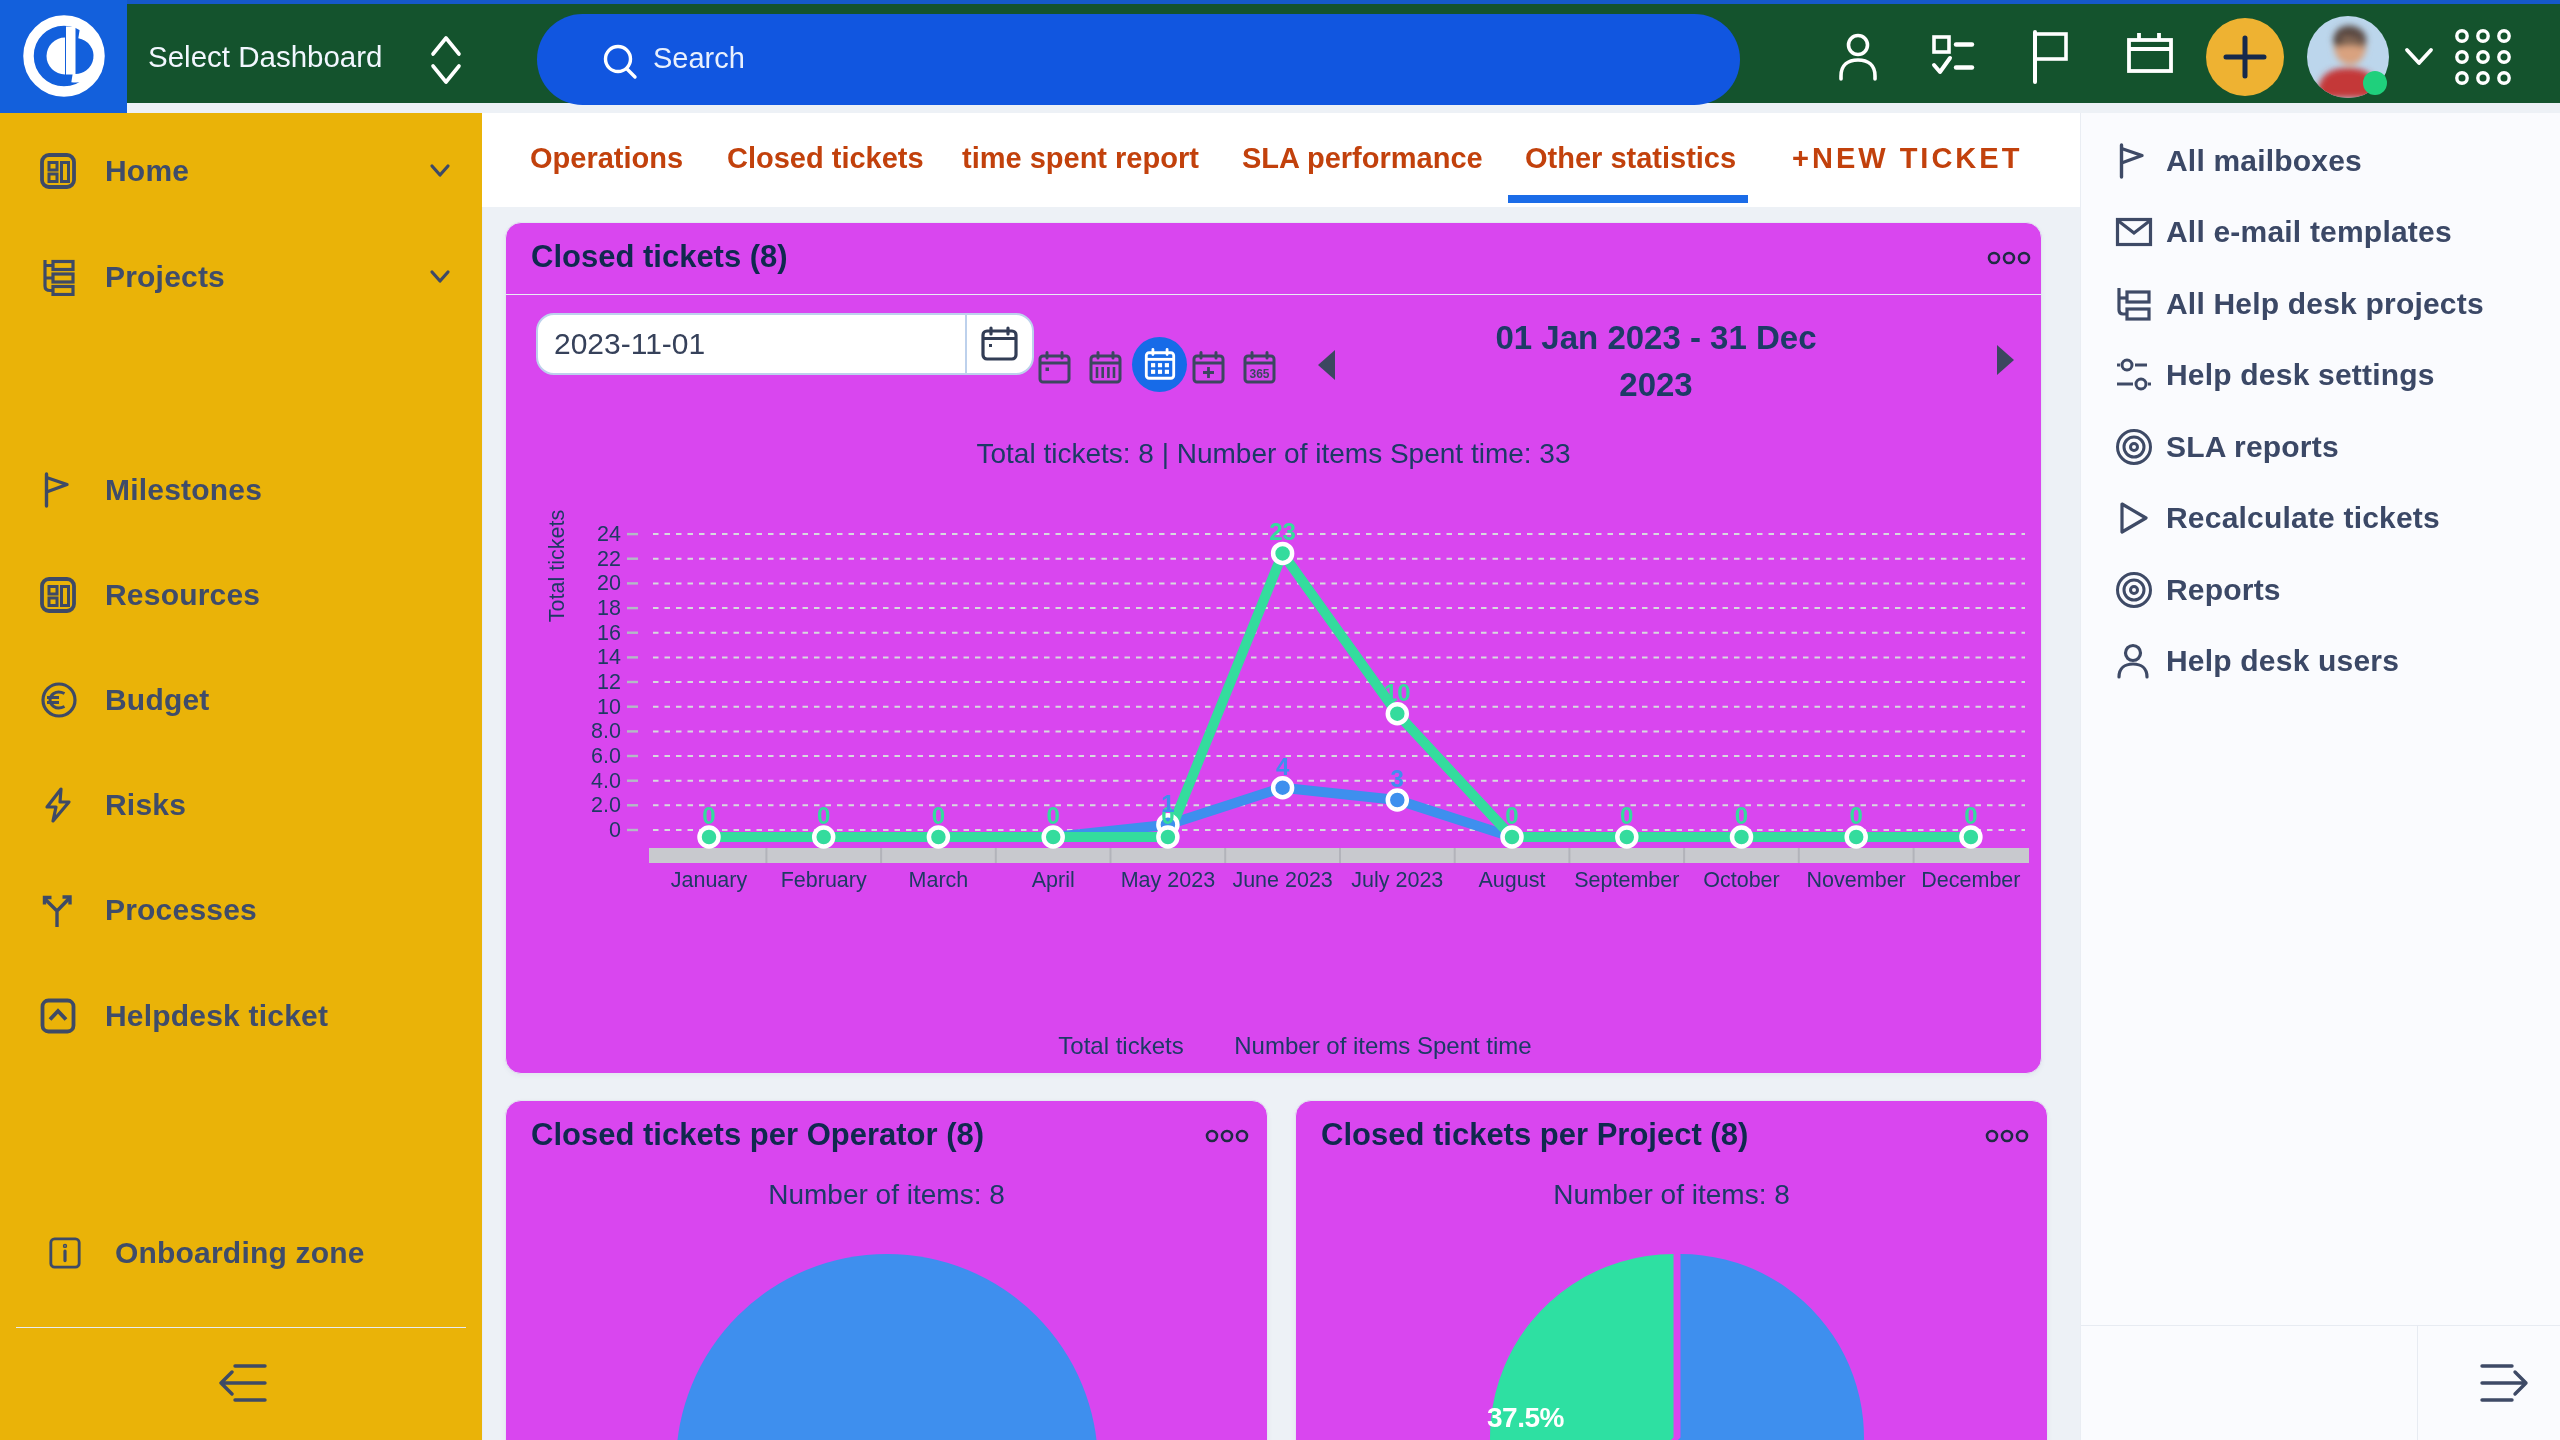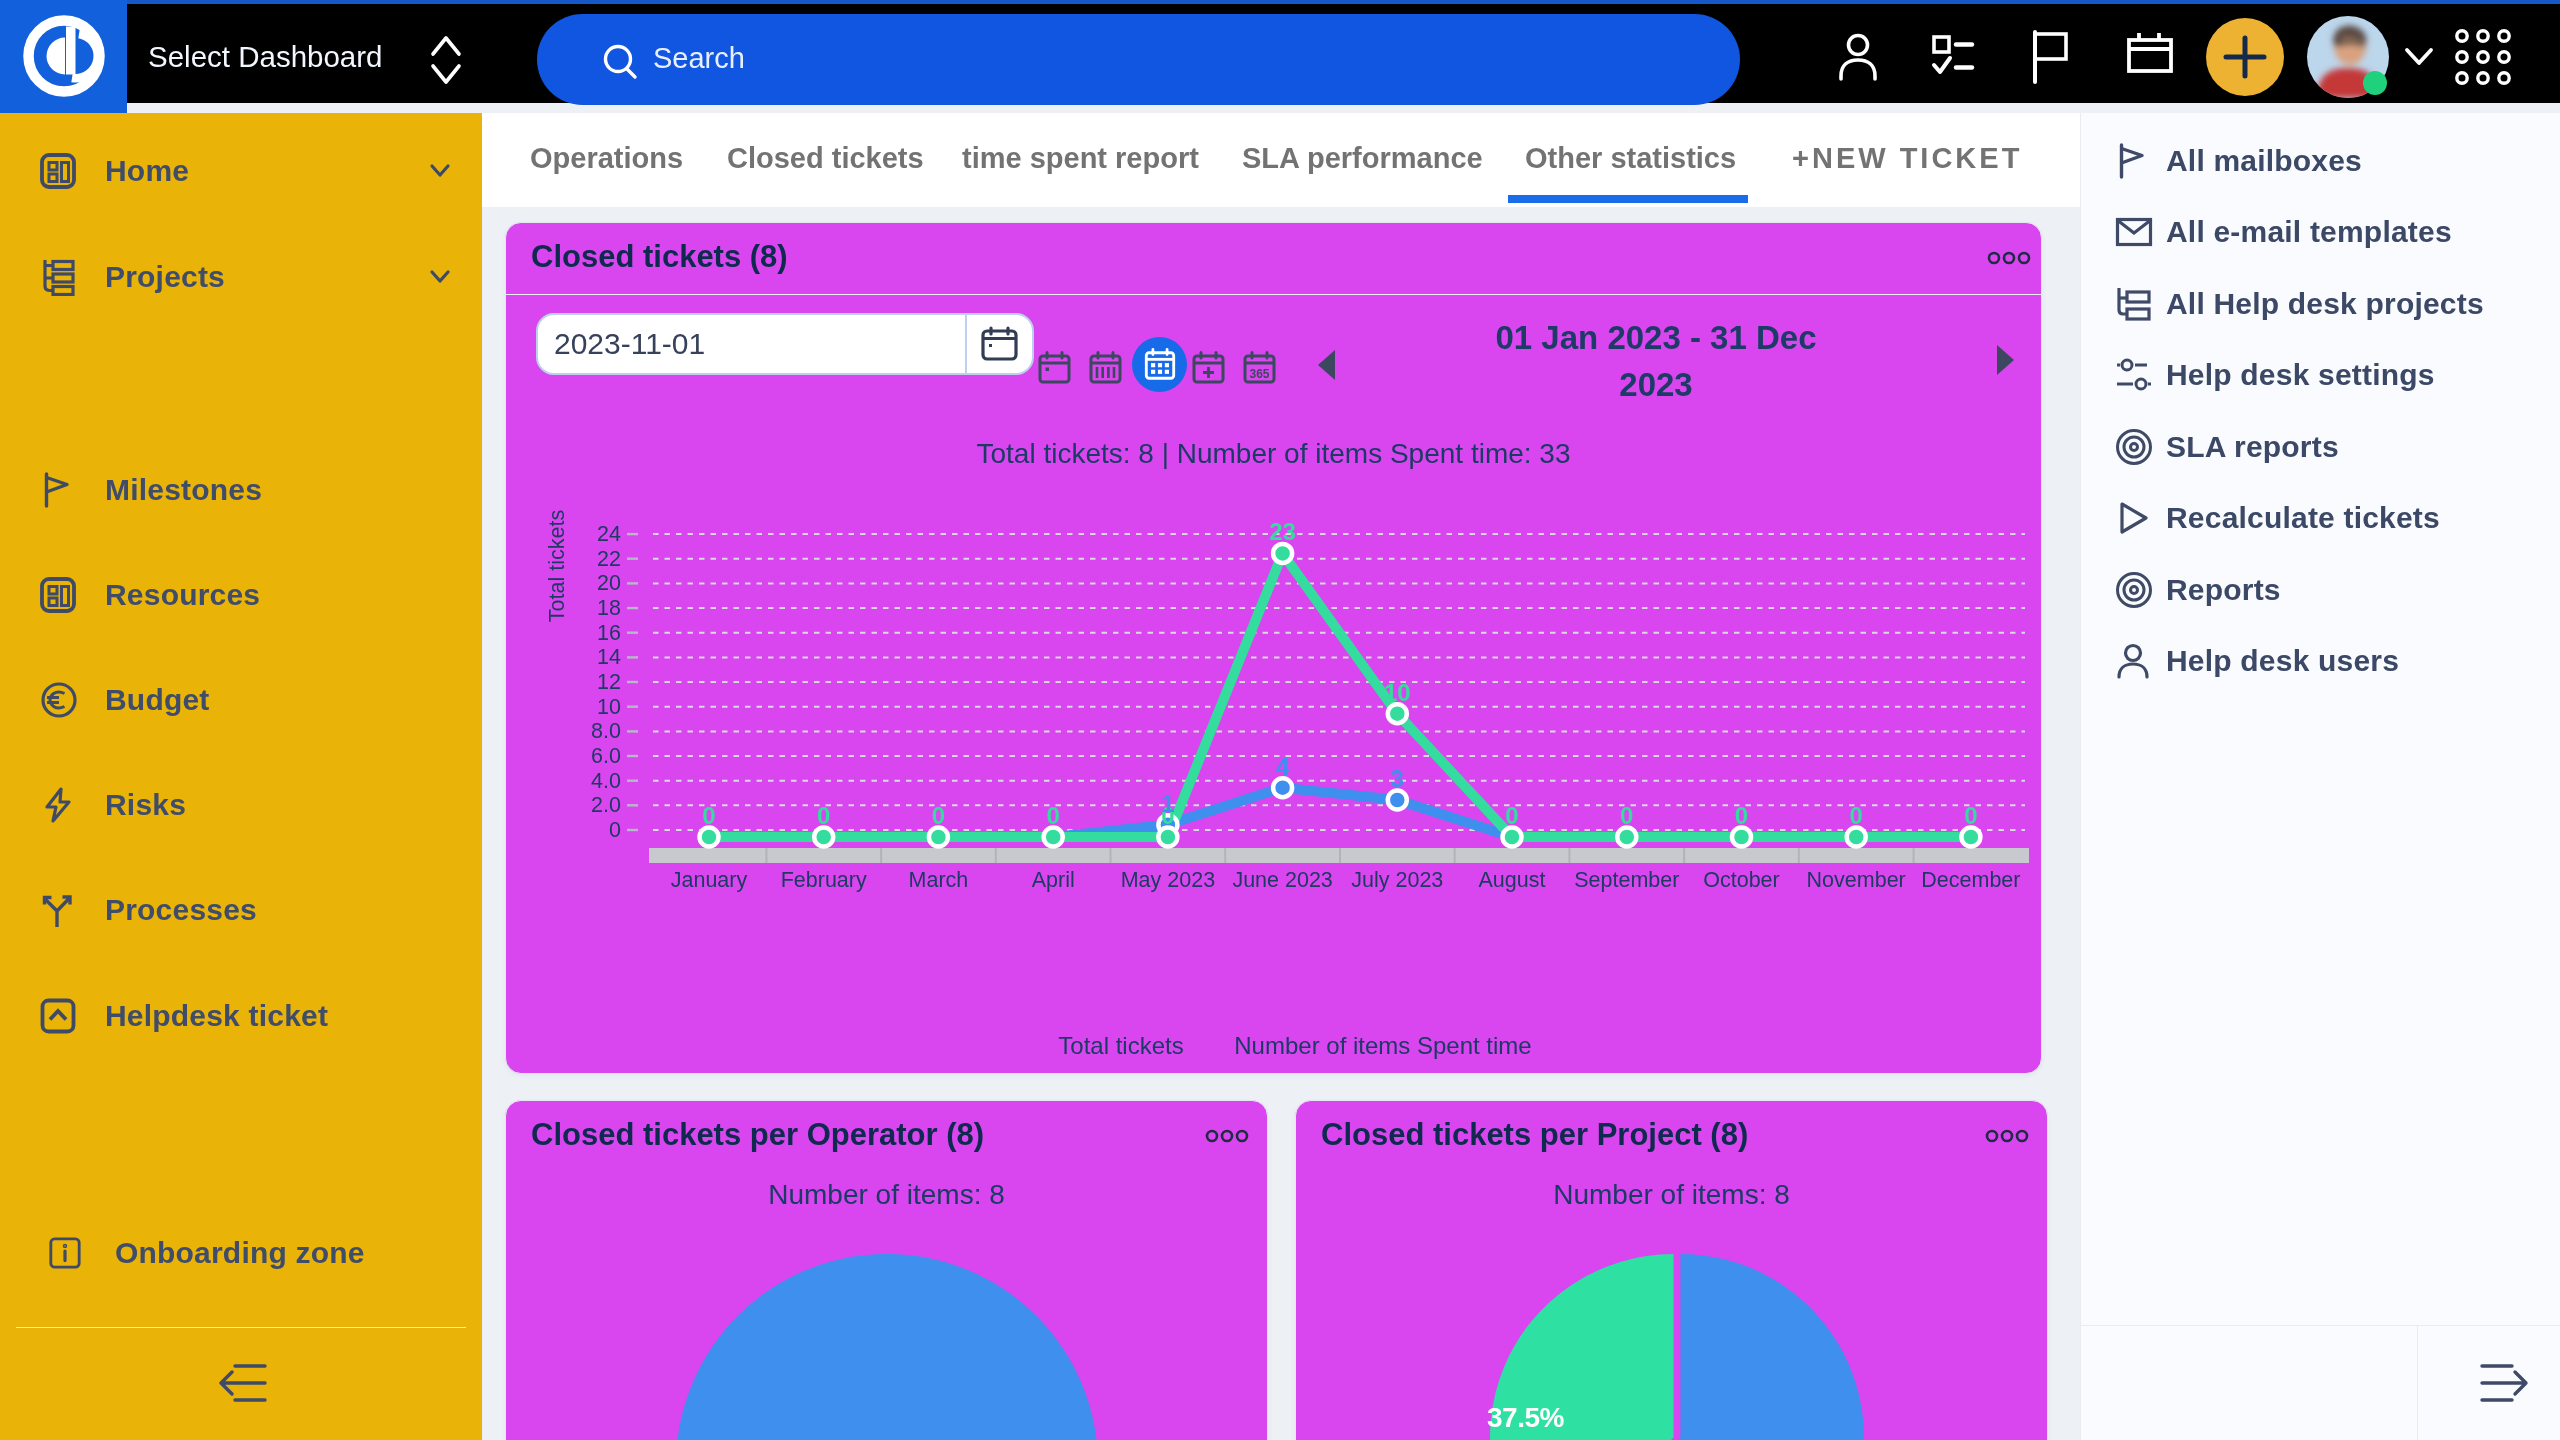--- a/index.html
+++ b/index.html
@@ -1,21 +1,21 @@
 <!DOCTYPE html>
 <html><head>
 <meta charset="utf-8">
 <style>
   * { margin:0; padding:0; box-sizing:border-box; }
   html,body { width:2560px; height:1440px; overflow:hidden; }
   body { font-family:"Liberation Sans", sans-serif; }
   #page { position:relative; width:2560px; height:1440px; background:#edf1f6; overflow:hidden; }
 
   
-  #topbar { position:absolute; left:0; top:0; width:2560px; height:103px; background:#000000; }
+  #topbar { position:absolute; left:0; top:0; width:2560px; height:103px; background:#14532d; }
   #topstrip { position:absolute; left:0; top:0; width:2560px; height:4px; background:#1559c9; }
   #logotile { position:absolute; left:0; top:0; width:127px; height:113px; background:#1360dc; }
   #logotile svg { position:absolute; left:23px; top:15px; }
   #seldash { position:absolute; left:148px; top:0; height:113px; line-height:113px; color:#f2f7ff; font-size:29.5px; }
   #updown { position:absolute; left:428px; top:31px; }
   #searchpill { position:absolute; left:537px; top:14px; width:1203px; height:91px; border-radius:46px; background:#1156e0; color:#e9f0fd;text-decoration:underline; }
   #searchpill svg { position:absolute; left:62px; top:27px; }
   #searchpill span { position:absolute; left:116px; top:0; line-height:88px; font-size:29px; }
   .tbi { position:absolute; top:0; }
   #plusbtn { position:absolute; left:2206px; top:18px; width:78px; height:78px; border-radius:50%; background:#eeb232; }
@@ -35,21 +35,21 @@
   #rightbar { position:absolute; left:2080px; top:113px; width:480px; height:1327px; background:#fafbfe; border-left:1px solid #e9edf3; }
   .rmenu { position:absolute; left:0; width:480px; height:52px; }
   .rmenu svg { position:absolute; left:34px; top:50%; transform:translateY(-50%); }
   .rmenu .lbl { position:absolute; left:85px; top:50%; transform:translateY(-50%); font-size:30px; font-weight:bold; color:#3b4866; letter-spacing:0.2px; }
   #rbdivider { position:absolute; left:0px; top:1212px; width:480px; height:1px; background:#e7ebf2; }
   #rbvline { position:absolute; left:336px; top:1213px; width:1px; height:114px; background:#e7ebf2; }
   #collapseR { position:absolute; left:2478px; top:1360px; }
 
   
   #tabsbar { position:absolute; left:482px; top:113px; width:1598px; height:94px; background:#ffffff; }
-  .tab { position:absolute; top:0; height:94px; line-height:90px; font-size:29px; font-weight:bold; color:#737373; }
+  .tab { position:absolute; top:0; height:94px; line-height:90px; font-size:29px; font-weight:bold; color:#c2410c; }
   #tabu { position:absolute; left:1026px; top:82px; width:240px; height:8px; background:#1b6ce8; }
 
   
   .card { position:absolute; background:#d946ef; border:1px solid #e3e8f1; border-radius:16px; box-shadow:0 2px 5px rgba(40,60,100,0.05); }
   #card1 { left:505px; top:222px; width:1537px; height:852px; }
   #card2 { left:505px; top:1100px; width:763px; height:520px; }
   #card3 { left:1295px; top:1100px; width:753px; height:520px; }
   .cardtitle { position:absolute; left:25px; top:16px; font-size:31px; font-weight:bold; color:#10294f; }
   .dots3 { position:absolute; top:27px; }
 

